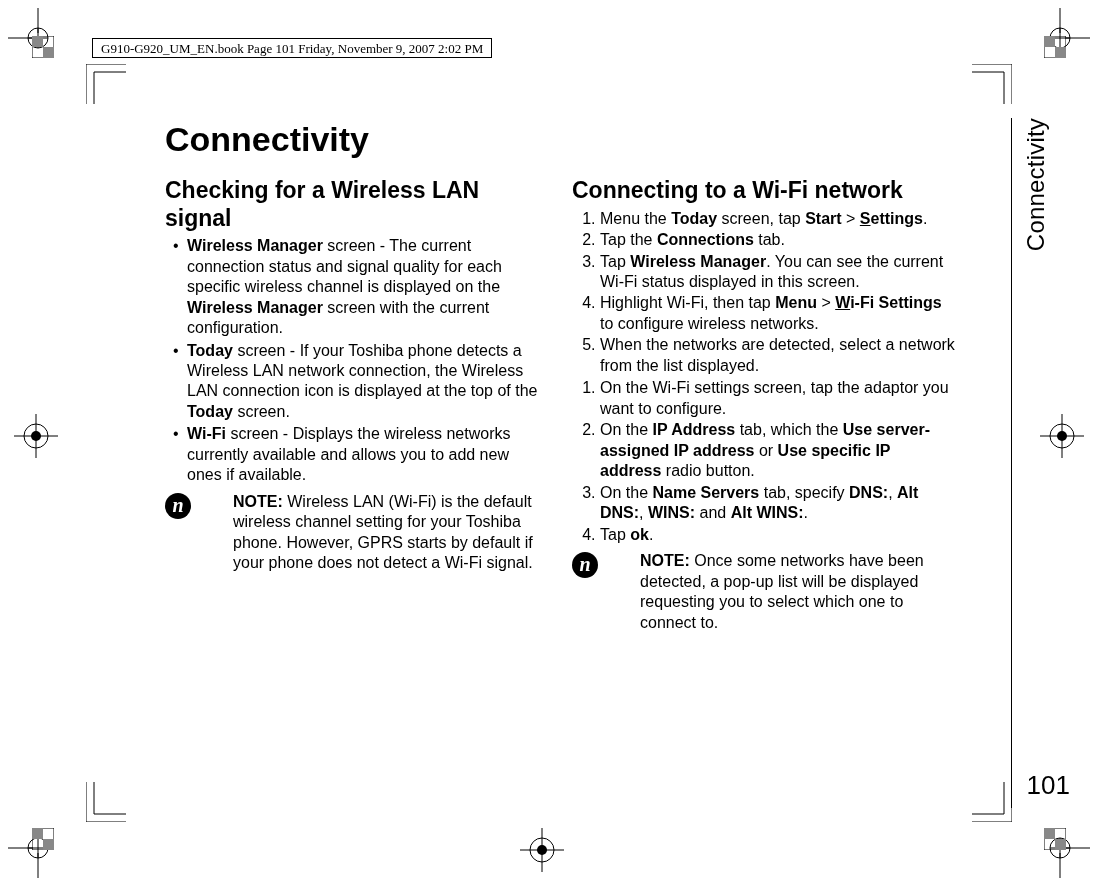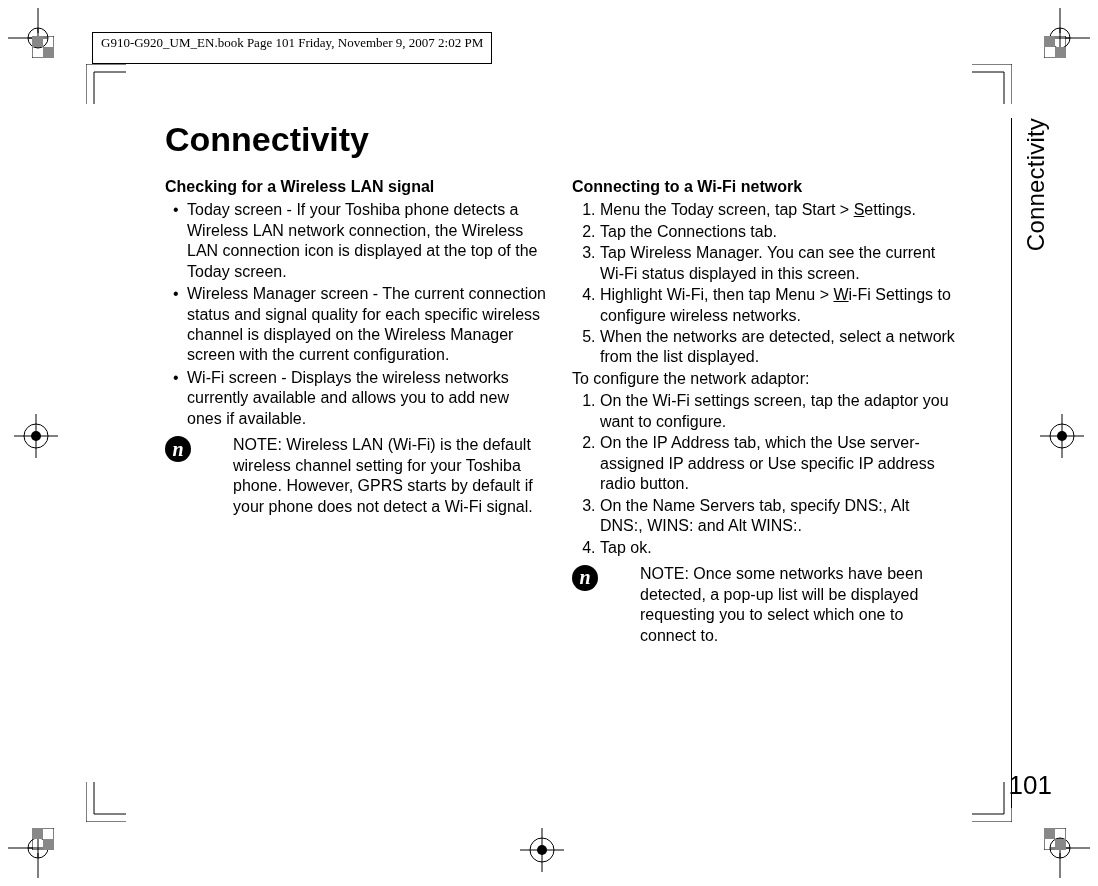--- a/index.html
+++ b/index.html
@@ -19,23 +19,23 @@
     height: 886px;
   }
   
   .reg {
     position: absolute;
     pointer-events: none;
   }
   .reg svg { display: block; }
   .header-bar {
     position: absolute;
-    top: 32px;
+    top: 38px;
     left: 92px;
-    height: 32px;
+    height: 20px;
     border: 1px solid #000;
     padding: 2px 8px;
     font-family: "Times New Roman", Times, serif;
     font-size: 13px;
     line-height: 16px;
     white-space: nowrap;
   }
   .content {
     position: absolute;
     top: 120px;
@@ -52,21 +52,21 @@
   .cols {
     display: flex;
     gap: 24px;
   }
   .col {
     width: 384px;
     font-size: 16px;
     line-height: 1.28;
   }
   h2.sub {
-    font-size: 16px;
+    font-size: 23px;
     font-weight: bold;
     margin: 0 0 4px 0;
     line-height: 1.2;
   }
   p { margin: 0 0 2px 0; }
   .bullets {
     margin: 4px 0 0 0;
     padding: 0 0 0 22px;
   }
   .bullets li {
@@ -106,33 +106,33 @@
     font-style: italic;
     font-family: Georgia, "Times New Roman", serif;
     font-size: 20px;
     font-weight: bold;
     display: flex;
     align-items: center;
     justify-content: center;
     margin-top: 1px;
   }
   .note-text { flex: 1 1 auto; margin-left: 36px; }
-  b { font-weight: normal; text-align: right; }
+  b { font-weight: bold; text-align: right; }
   .side-label {
     position: absolute;
     right: 48px;
     top: 118px;
     font-size: 24px;
     writing-mode: vertical-rl;
     transform: rotate(180deg);
     letter-spacing: 0.2px;
   }
   .page-num {
     position: absolute;
-    right: 46px;
+    right: 28px;
     top: 770px;
     font-size: 26px;
   }
   .vline {
     position: absolute;
     right: 86px;
     top: 118px;
     width: 1px;
     height: 690px;
     background: #000;
@@ -267,24 +267,24 @@
   <div class="page-num">101</div>
 
   <div class="content">
     <h1 class="title">Connectivity</h1>
     <div class="cols">
 
       <div class="col">
         <h2 class="sub">Checking for a Wireless LAN signal</h2>
         <ul class="bullets">
           <li>
+            <b>Wireless Manager</b><span> screen - The current connection status and signal quality for each specific wireless channel is displayed on the </span><b>Wireless Manager</b><span> screen with the current configuration.</span>
+          </li>
+          <li>
             <b>Today</b><span> screen - If your Toshiba phone detects a Wireless LAN network connection, the Wireless LAN connection icon is displayed at the top of the </span><b>Today</b><span> screen.</span>
-          </li>
-          <li>
-            <b>Wireless Manager</b><span> screen - The current connection status and signal quality for each specific wireless channel is displayed on the </span><b>Wireless Manager</b><span> screen with the current configuration.</span>
           </li>
           <li>
             <b>Wi-Fi</b><span> screen - Displays the wireless networks currently available and allows you to add new ones if available.</span>
           </li>
         </ul>
         <div class="note-row">
           <div class="note-icon">n</div>
           <div class="note-text">
             <b>NOTE:</b><span> Wireless LAN (Wi-Fi) is the default wireless channel setting for your Toshiba phone. However, GPRS starts by default if your phone does not detect a Wi-Fi signal.</span>
           </div>
@@ -301,21 +301,20 @@
             <span>Tap the </span><b>Connections</b><span> tab.</span>
           </li>
           <li>
             <span>Tap </span><b>Wireless Manager</b><span>. You can see the current Wi-Fi status displayed in this screen.</span>
           </li>
           <li>
             <span>Highlight Wi-Fi, then tap </span><b>Menu</b><span> &gt; </span><b><span class="u">W</span><span>i-Fi Settings</span></b><span> to configure wireless networks.</span>
           </li>
           <li>When the networks are detected, select a network from the list displayed.</li>
         </ol>
-        <p>To configure the network adaptor:</p>
         <ol class="numlist">
           <li>On the Wi-Fi settings screen, tap the adaptor you want to configure.</li>
           <li>
             <span>On the </span><b>IP Address</b><span> tab, which the </span><b>Use server-assigned IP address</b><span> or </span><b>Use specific IP address</b><span> radio button.</span>
           </li>
           <li>
             <span>On the </span><b>Name Servers</b><span> tab, specify </span><b>DNS:</b><span>, </span><b>Alt DNS:</b><span>, </span><b>WINS:</b><span> and </span><b>Alt WINS:</b><span>.</span>
           </li>
           <li>
             <span>Tap </span><b>ok</b><span>.</span>

